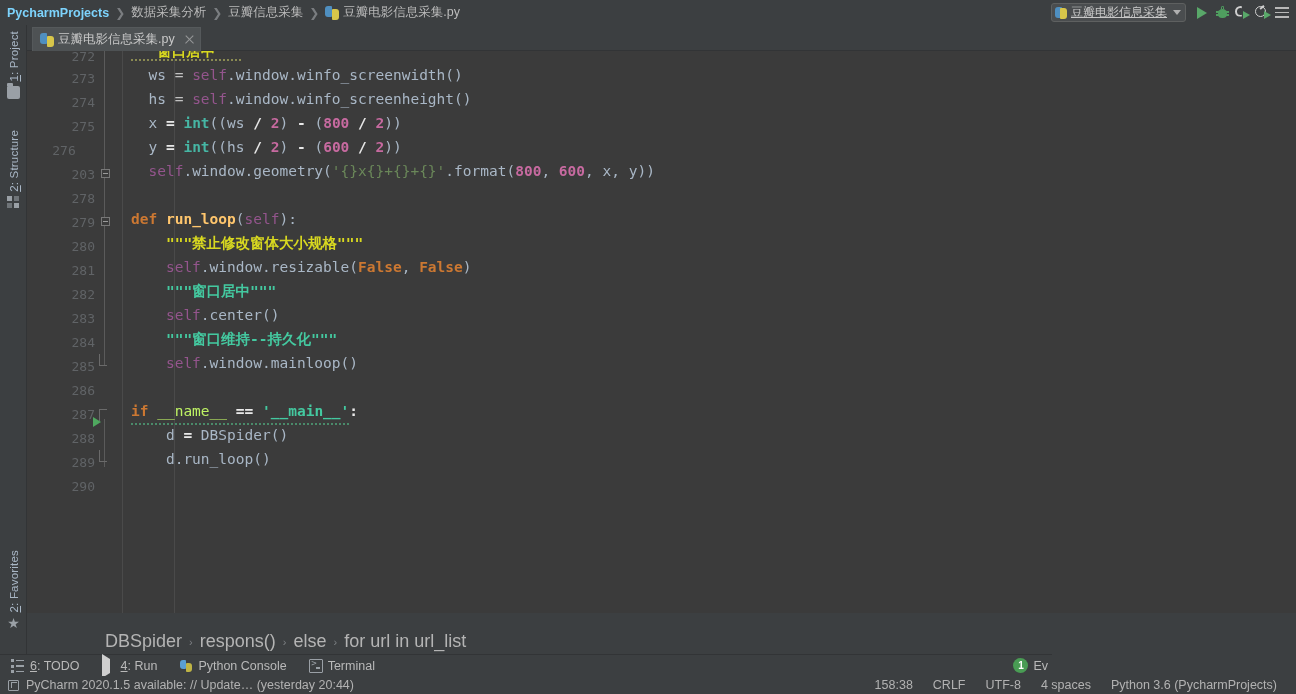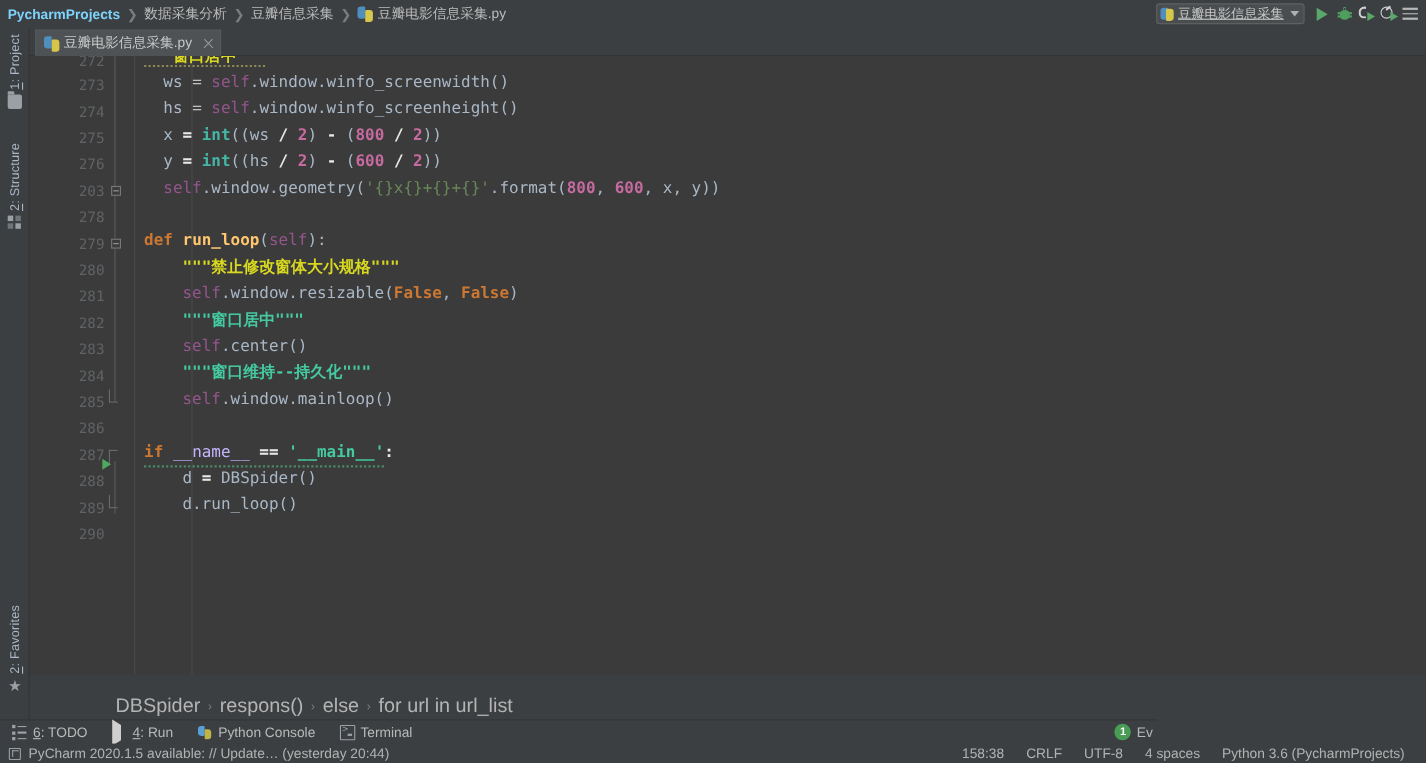--- a/index.html
+++ b/index.html
@@ -197,21 +197,21 @@
   .cl { height: 24px; line-height: 24px; position: absolute; left: 0; white-space: pre; }
 
   
   .t-def     { color: #cc7832; font-weight: bold; }
   .t-kw      { color: #cc7832; font-weight: bold; }
   .t-fn      { color: #ffc66d; font-weight: bold; }
   .t-self    { color: #94558d; }
   .t-plain   { color: #a9b7c6; }
   .t-doc-y   { color: #d8d820; font-weight: bold; }
   .t-doc-g   { color: #44c9a0; font-weight: bold; }
-  .t-dunder  { color: #c4b5fd; }
+  .t-dunder  { color: #bef264; }
   .t-const   { color: #cc7832; font-weight: bold; }
   .t-intfn   { color: #46b6a4; font-weight: bold; }
   .t-mag     { color: #c76aa0; font-weight: bold; }
   .t-white   { color: #e8e8e8; font-weight: bold; }
   .t-green   { color: #6a8759; }
   .t-op      { color: #c2c2c2; }
 
   .squiggle {
     border-bottom: 2px dotted #8a8a52; padding-bottom: 0px;
     text-decoration: none;
@@ -382,21 +382,21 @@
     </div>
   </div>
 
   <div id="editor">
 
     <div id="gutter">
       <span class="lnum" style="top:-6px;">272</span>
       <span class="lnum" style="top:16px;">273</span>
       <span class="lnum" style="top:40px;">274</span>
       <span class="lnum" style="top:64px;">275</span>
-      <span class="lnum" style="top:88px;">276</span>
+      <span class="lnum" style="top:88px;text-align:center;">276</span>
       <span class="lnum" style="top:112px;">203</span>
       <span class="lnum" style="top:136px;">278</span>
       <span class="lnum" style="top:160px;">279</span>
       <span class="lnum" style="top:184px;">280</span>
       <span class="lnum" style="top:208px;">281</span>
       <span class="lnum" style="top:232px;">282</span>
       <span class="lnum" style="top:256px;">283</span>
       <span class="lnum" style="top:280px;">284</span>
       <span class="lnum" style="top:304px;">285</span>
       <span class="lnum" style="top:328px;">286</span>

